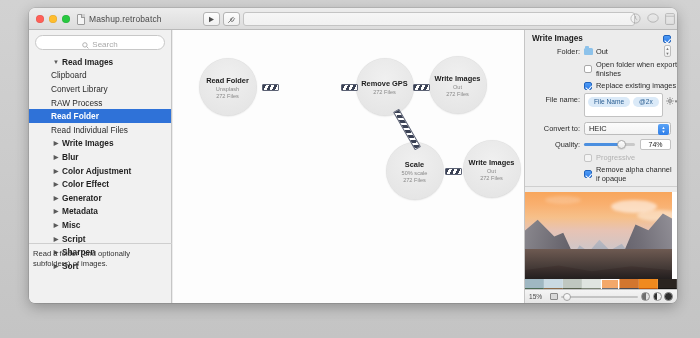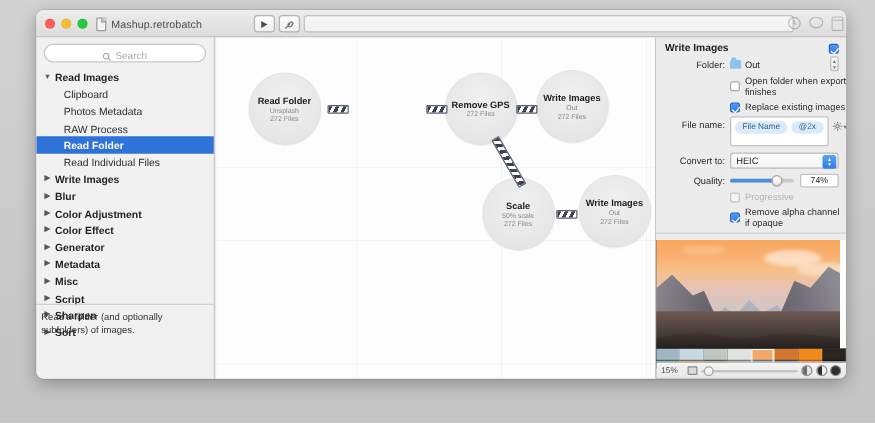--- a/index.html
+++ b/index.html
@@ -82,21 +82,21 @@
     height: 15px; background: #fff; border: 0.5px solid #c8c8c8;
     border-radius: 8px; display: flex; align-items: flex-end; justify-content: center;
     gap: 3px;
   }
   .search-ph { font-size: 8px; color: #a9a9a9; }
   .tree { padding-top: 1px; }
   .tw-row {
     height: 13.6px; display: flex; align-items: center;
     padding-left: 5px; font-size: 8.3px; color: #1f1f1f;
   }
-  .tw-group { font-weight: bold; }
+  .tw-group { font-weight: bold; margin-left: 18px; }
   .tw-child { padding-left: 22px; color: #2b2b2b; }
   .tw-selected { background: #2f72d8; color: #fff; font-weight: bold; }
   .disc {
     width: 8px; margin-right: 2px; font-size: 6px; color: #5a5a5a;
     display: inline-block; text-align: center; line-height: 1;
   }
   .desc-box {
     position: absolute; left: 0; bottom: 0; width: 143px; height: 60px;
     border-top: 0.5px solid #cfcfcf; padding: 5px 4px;
   }
@@ -353,21 +353,21 @@
       </div>
       <div class="tree" id="tree">
             <div class="tw-row tw-group">
               <span class="disc">▼</span>
               <span>Read Images</span>
             </div>
             <div class="tw-row tw-child">
               <span>Clipboard</span>
             </div>
             <div class="tw-row tw-child">
-              <span>Photos Metadata</span>
+              <span>Convert Library</span>
             </div>
             <div class="tw-row tw-child">
               <span>RAW Process</span>
             </div>
             <div class="tw-row tw-child tw-selected">
               <span>Read Folder</span>
             </div>
             <div class="tw-row tw-child">
               <span>Read Individual Files</span>
             </div>

